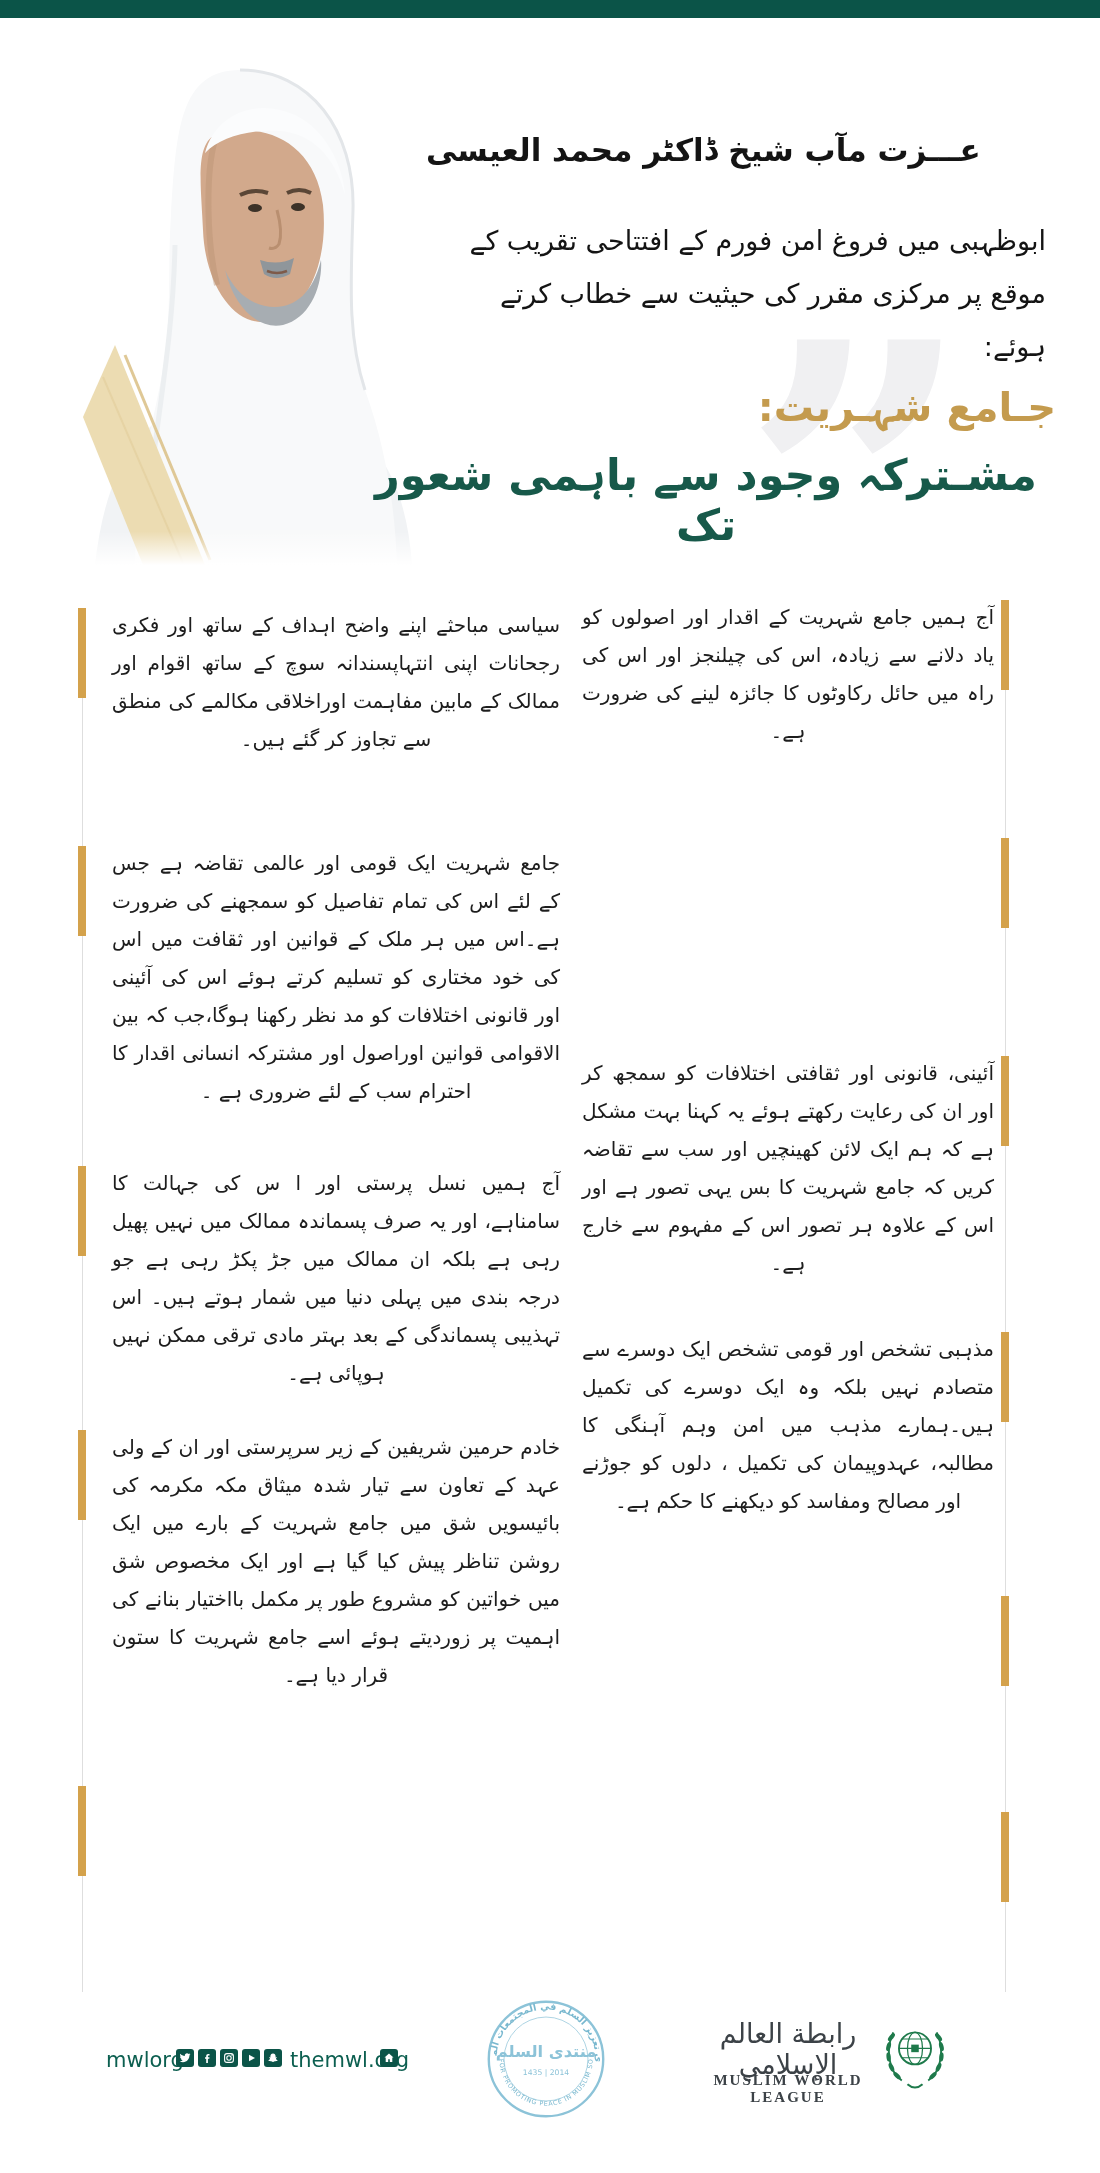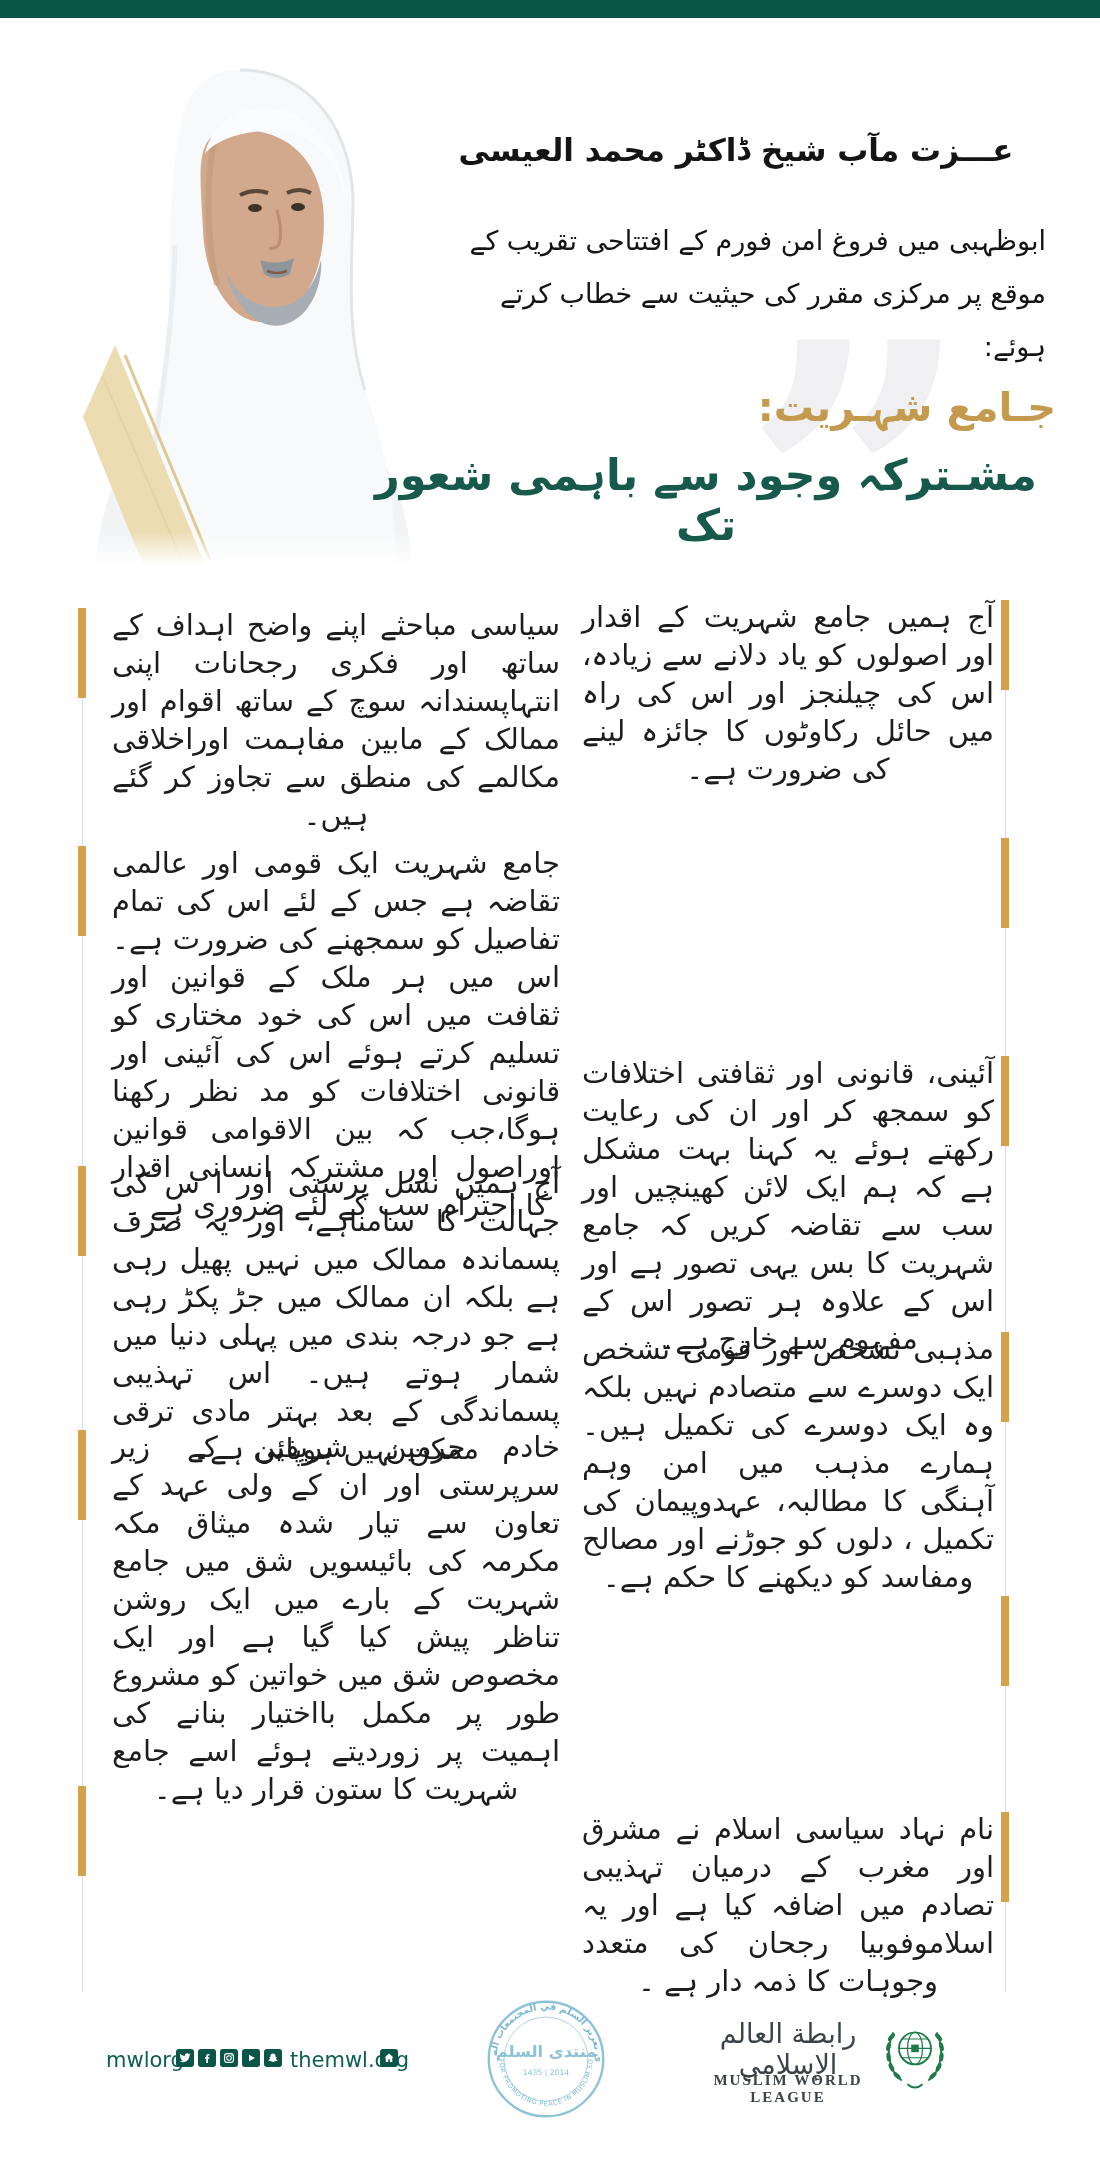--- a/index.html
+++ b/index.html
@@ -16,21 +16,21 @@
   html,body{margin:0;padding:0;background:#e9e9e9;}
   .page{
     position:relative;width:1100px;height:2173px;margin:0 auto;
     background:#ffffff;overflow:hidden;
     font-family:"DejaVu Sans",sans-serif;color:var(--ink);
   }
   .topbar{position:absolute;left:0;top:0;width:1100px;height:18px;background:var(--teal);}
   .portrait{position:absolute;left:55px;top:45px;width:390px;height:520px;}
   .hdr-title{
     position:absolute;right:54px;top:132px;width:620px;
-    direction:rtl;text-align:center;font-size:31px;font-weight:bold;color:#141414;
+    direction:rtl;text-align:left;font-size:31px;font-weight:bold;color:#141414;
   }
   .hdr-intro{
     position:absolute;right:54px;top:214px;width:592px;
     direction:rtl;text-align:right;font-size:27px;line-height:53px;color:#141414;
   }
   .qmark{
     position:absolute;left:742px;top:290px;z-index:0;
     font-family:"DejaVu Serif",serif;font-weight:bold;
     font-size:400px;line-height:1;color:#f0f0f2;user-select:none;
   }
@@ -45,21 +45,21 @@
     font-size:43px;font-weight:bold;color:var(--green-text);
   }
   .vline{position:absolute;width:1px;background:var(--rule);}
   .vline.left{left:82px;top:608px;height:1384px;}
   .vline.right{left:1005px;top:600px;height:1392px;}
   .gbar{position:absolute;width:8px;height:90px;background:var(--gold);}
   .gbar.l{left:78px;}
   .gbar.r{left:1001px;}
   .para{
     position:absolute;direction:rtl;
-    font-size:29px;line-height:38px;color:var(--ink);
+    font-size:20px;line-height:38px;color:var(--ink);
     text-align:justify;text-align-last:center;
   }
   .para.lcol{left:112px;width:448px;}
   .para.rcol{left:582px;width:412px;}
 
   
   .f-handle{position:absolute;left:106px;top:2048px;font-size:21px;color:#0c5f50;}
   .f-site{position:absolute;left:290px;top:2048px;font-size:21px;color:#0c5f50;}
   .sq{
     position:absolute;top:2049px;width:18px;height:18px;border-radius:3px;
@@ -131,21 +131,20 @@
   <div class="gbar r" style="top:1812px"></div>
   <div class="gbar l" style="top:608px"></div>
   <div class="gbar l" style="top:846px"></div>
   <div class="gbar l" style="top:1166px"></div>
   <div class="gbar l" style="top:1430px"></div>
   <div class="gbar l" style="top:1786px"></div>
 
   <div class="para rcol" style="top:598px">آج ہمیں جامع شہریت کے اقدار اور اصولوں کو یاد دلانے سے زیادہ، اس کی چیلنجز اور اس کی راہ میں حائل رکاوٹوں کا جائزہ لینے کی ضرورت ہے۔</div>
   <div class="para rcol" style="top:1054px">آئینی، قانونی اور ثقافتی اختلافات کو سمجھ کر اور ان کی رعایت رکھتے ہوئے یہ کہنا بہت مشکل ہے کہ ہم ایک لائن کھینچیں اور سب سے تقاضہ کریں کہ جامع شہریت کا بس یہی تصور ہے اور اس کے علاوہ ہر تصور اس کے مفہوم سے خارج ہے۔</div>
   <div class="para rcol" style="top:1330px">مذہبی تشخص اور قومی تشخص ایک دوسرے سے متصادم نہیں بلکہ وہ ایک دوسرے کی تکمیل ہیں۔ہمارے مذہب میں امن وہم آہنگی کا مطالبہ، عہدوپیمان کی تکمیل ، دلوں کو جوڑنے اور مصالح ومفاسد کو دیکھنے کا حکم ہے۔</div>
-  <div class="para rcol" style="top:1810px">نام نہاد سیاسی اسلام نے مشرق اور مغرب کے درمیان تہذیبی تصادم میں اضافہ کیا ہے اور یہ اسلاموفوبیا رجحان کی متعدد وجوہات کا ذمہ دار ہے ۔</div>
 
   <div class="para lcol" style="top:606px">سیاسی مباحثے اپنے واضح اہداف کے ساتھ اور فکری رجحانات اپنی انتہاپسندانہ سوچ کے ساتھ اقوام اور ممالک کے مابین مفاہمت اوراخلاقی مکالمے کی منطق سے تجاوز کر گئے ہیں۔</div>
   <div class="para lcol" style="top:844px">جامع شہریت ایک قومی اور عالمی تقاضہ ہے جس کے لئے اس کی تمام تفاصیل کو سمجھنے کی ضرورت ہے۔اس میں ہر ملک کے قوانین اور ثقافت میں اس کی خود مختاری کو تسلیم کرتے ہوئے اس کی آئینی اور قانونی اختلافات کو مد نظر رکھنا ہوگا،جب کہ بین الاقوامی قوانین اوراصول اور مشترکہ انسانی اقدار کا احترام سب کے لئے ضروری ہے ۔</div>
   <div class="para lcol" style="top:1428px">خادم حرمین شریفین کے زیر سرپرستی اور ان کے ولی عہد کے تعاون سے تیار شدہ میثاق مکہ مکرمہ کی بائیسویں شق میں جامع شہریت کے بارے میں ایک روشن تناظر پیش کیا گیا ہے اور ایک مخصوص شق میں خواتین کو مشروع طور پر مکمل بااختیار بنانے کی اہمیت پر زوردیتے ہوئے اسے جامع شہریت کا ستون قرار دیا ہے۔</div>
   <div class="para lcol" style="top:1164px">آج ہمیں نسل پرستی اور ا س کی جہالت کا سامناہے، اور یہ صرف پسماندہ ممالک میں نہیں پھیل رہی ہے بلکہ ان ممالک میں جڑ پکڑ رہی ہے جو درجہ بندی میں پہلی دنیا میں شمار ہوتے ہیں۔ اس تہذیبی پسماندگی کے بعد بہتر مادی ترقی ممکن نہیں ہوپائی ہے۔</div>
 
   <div class="f-handle">mwlorg</div>
 
   <div class="sq" style="left:176px">
     <svg width="12" height="12" viewBox="0 0 12 12">

